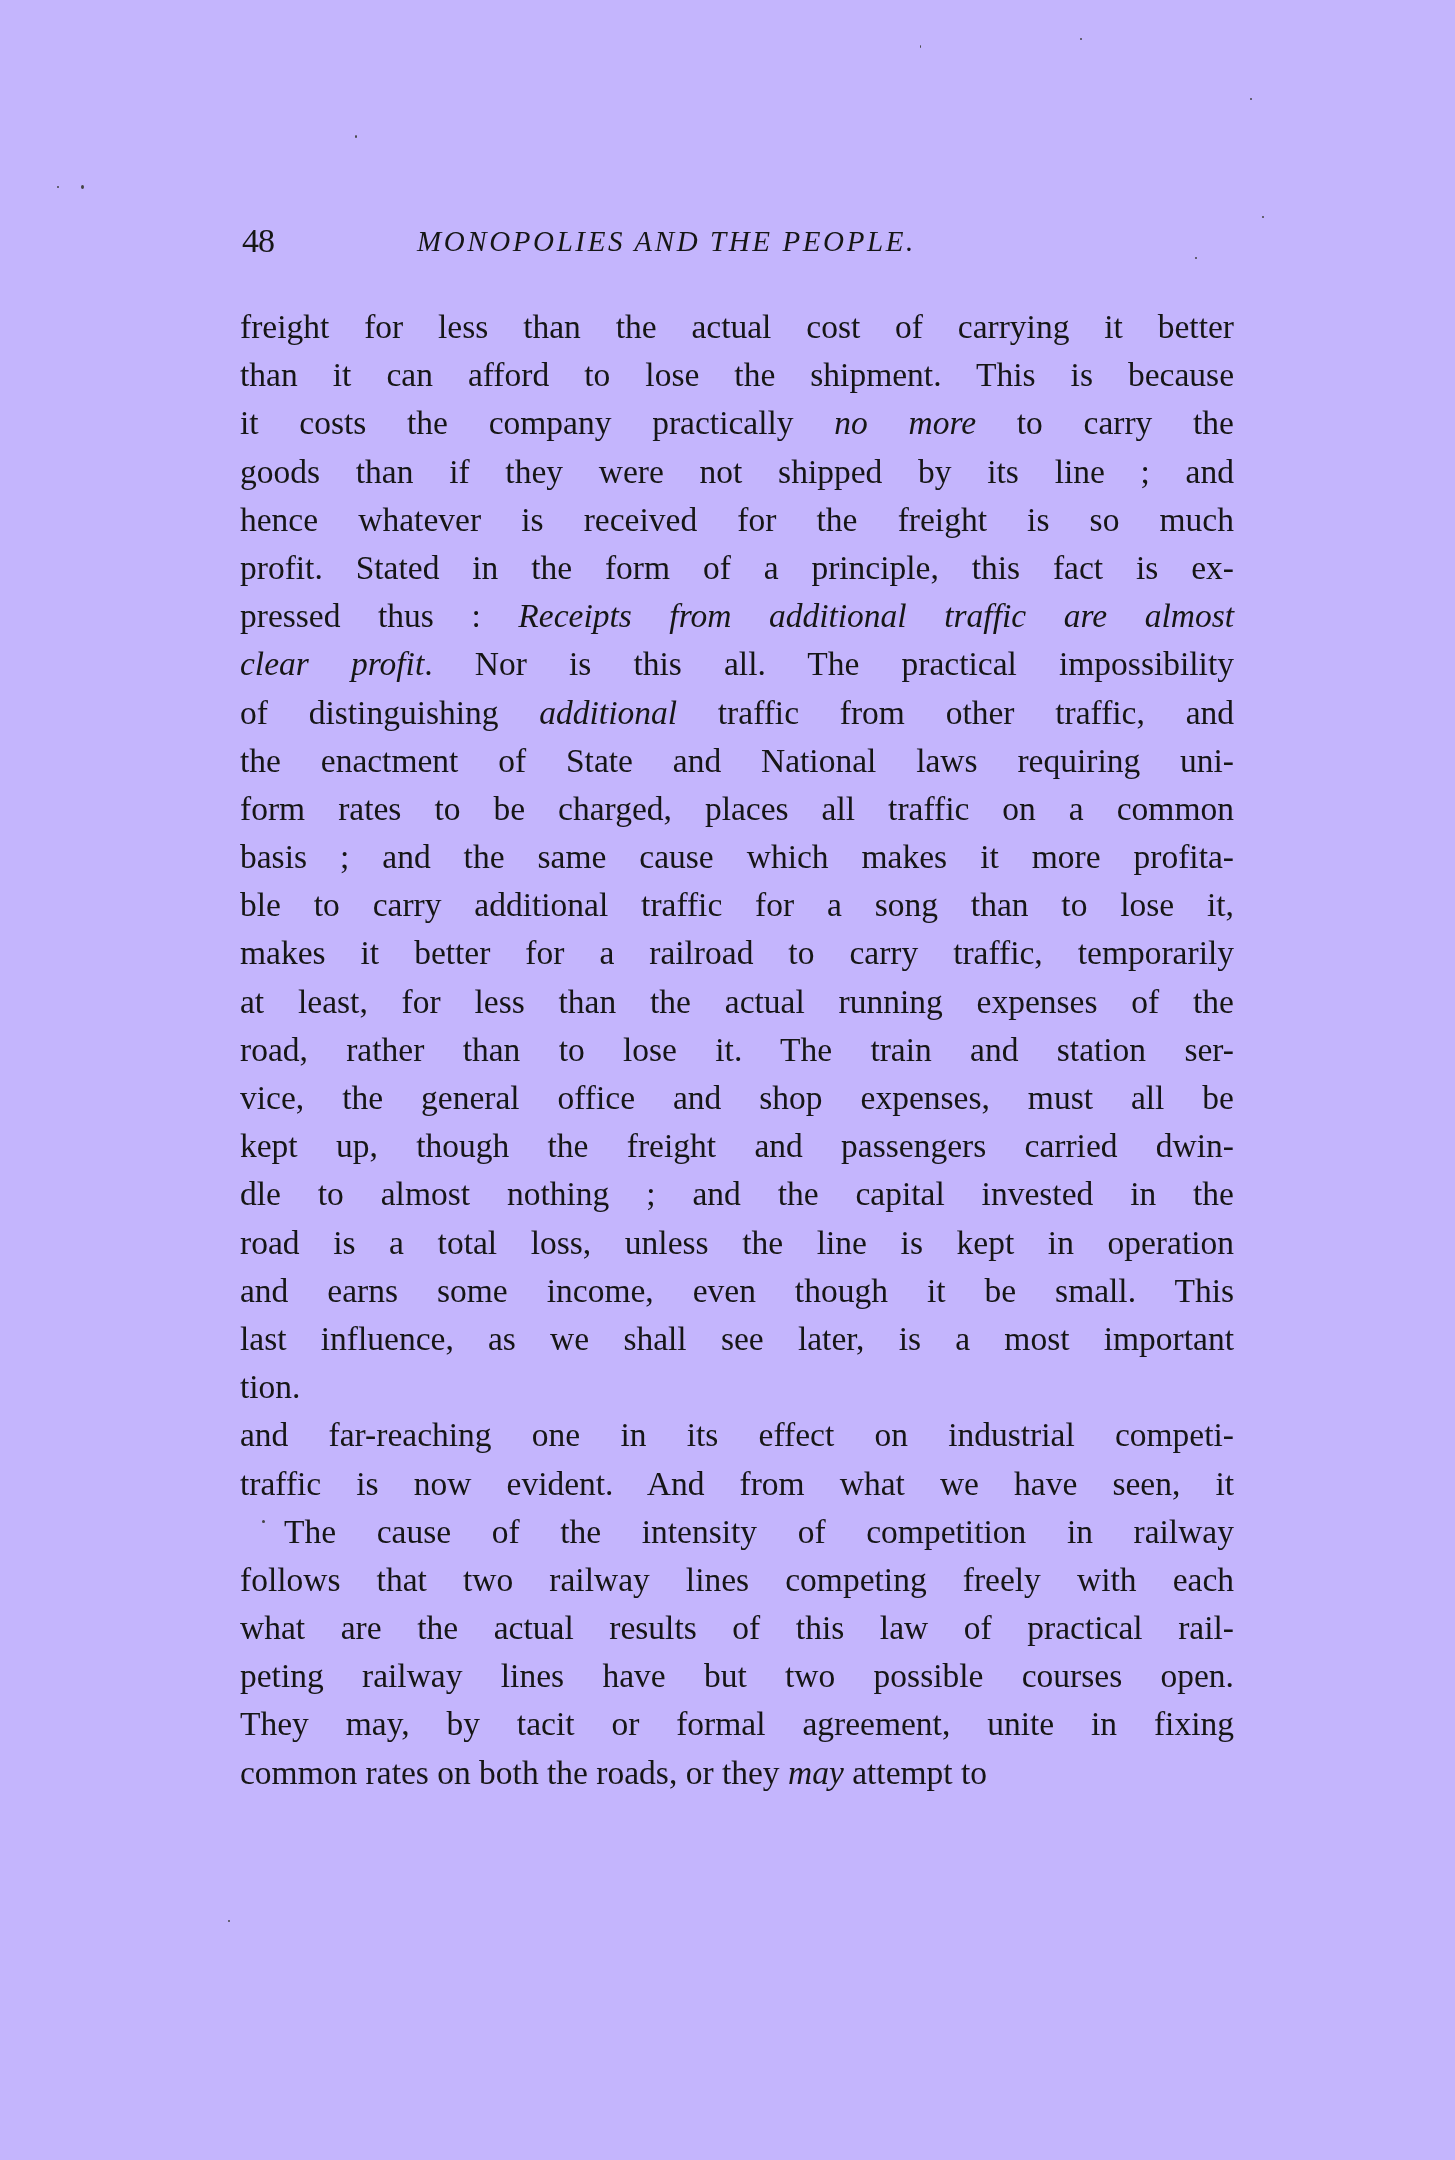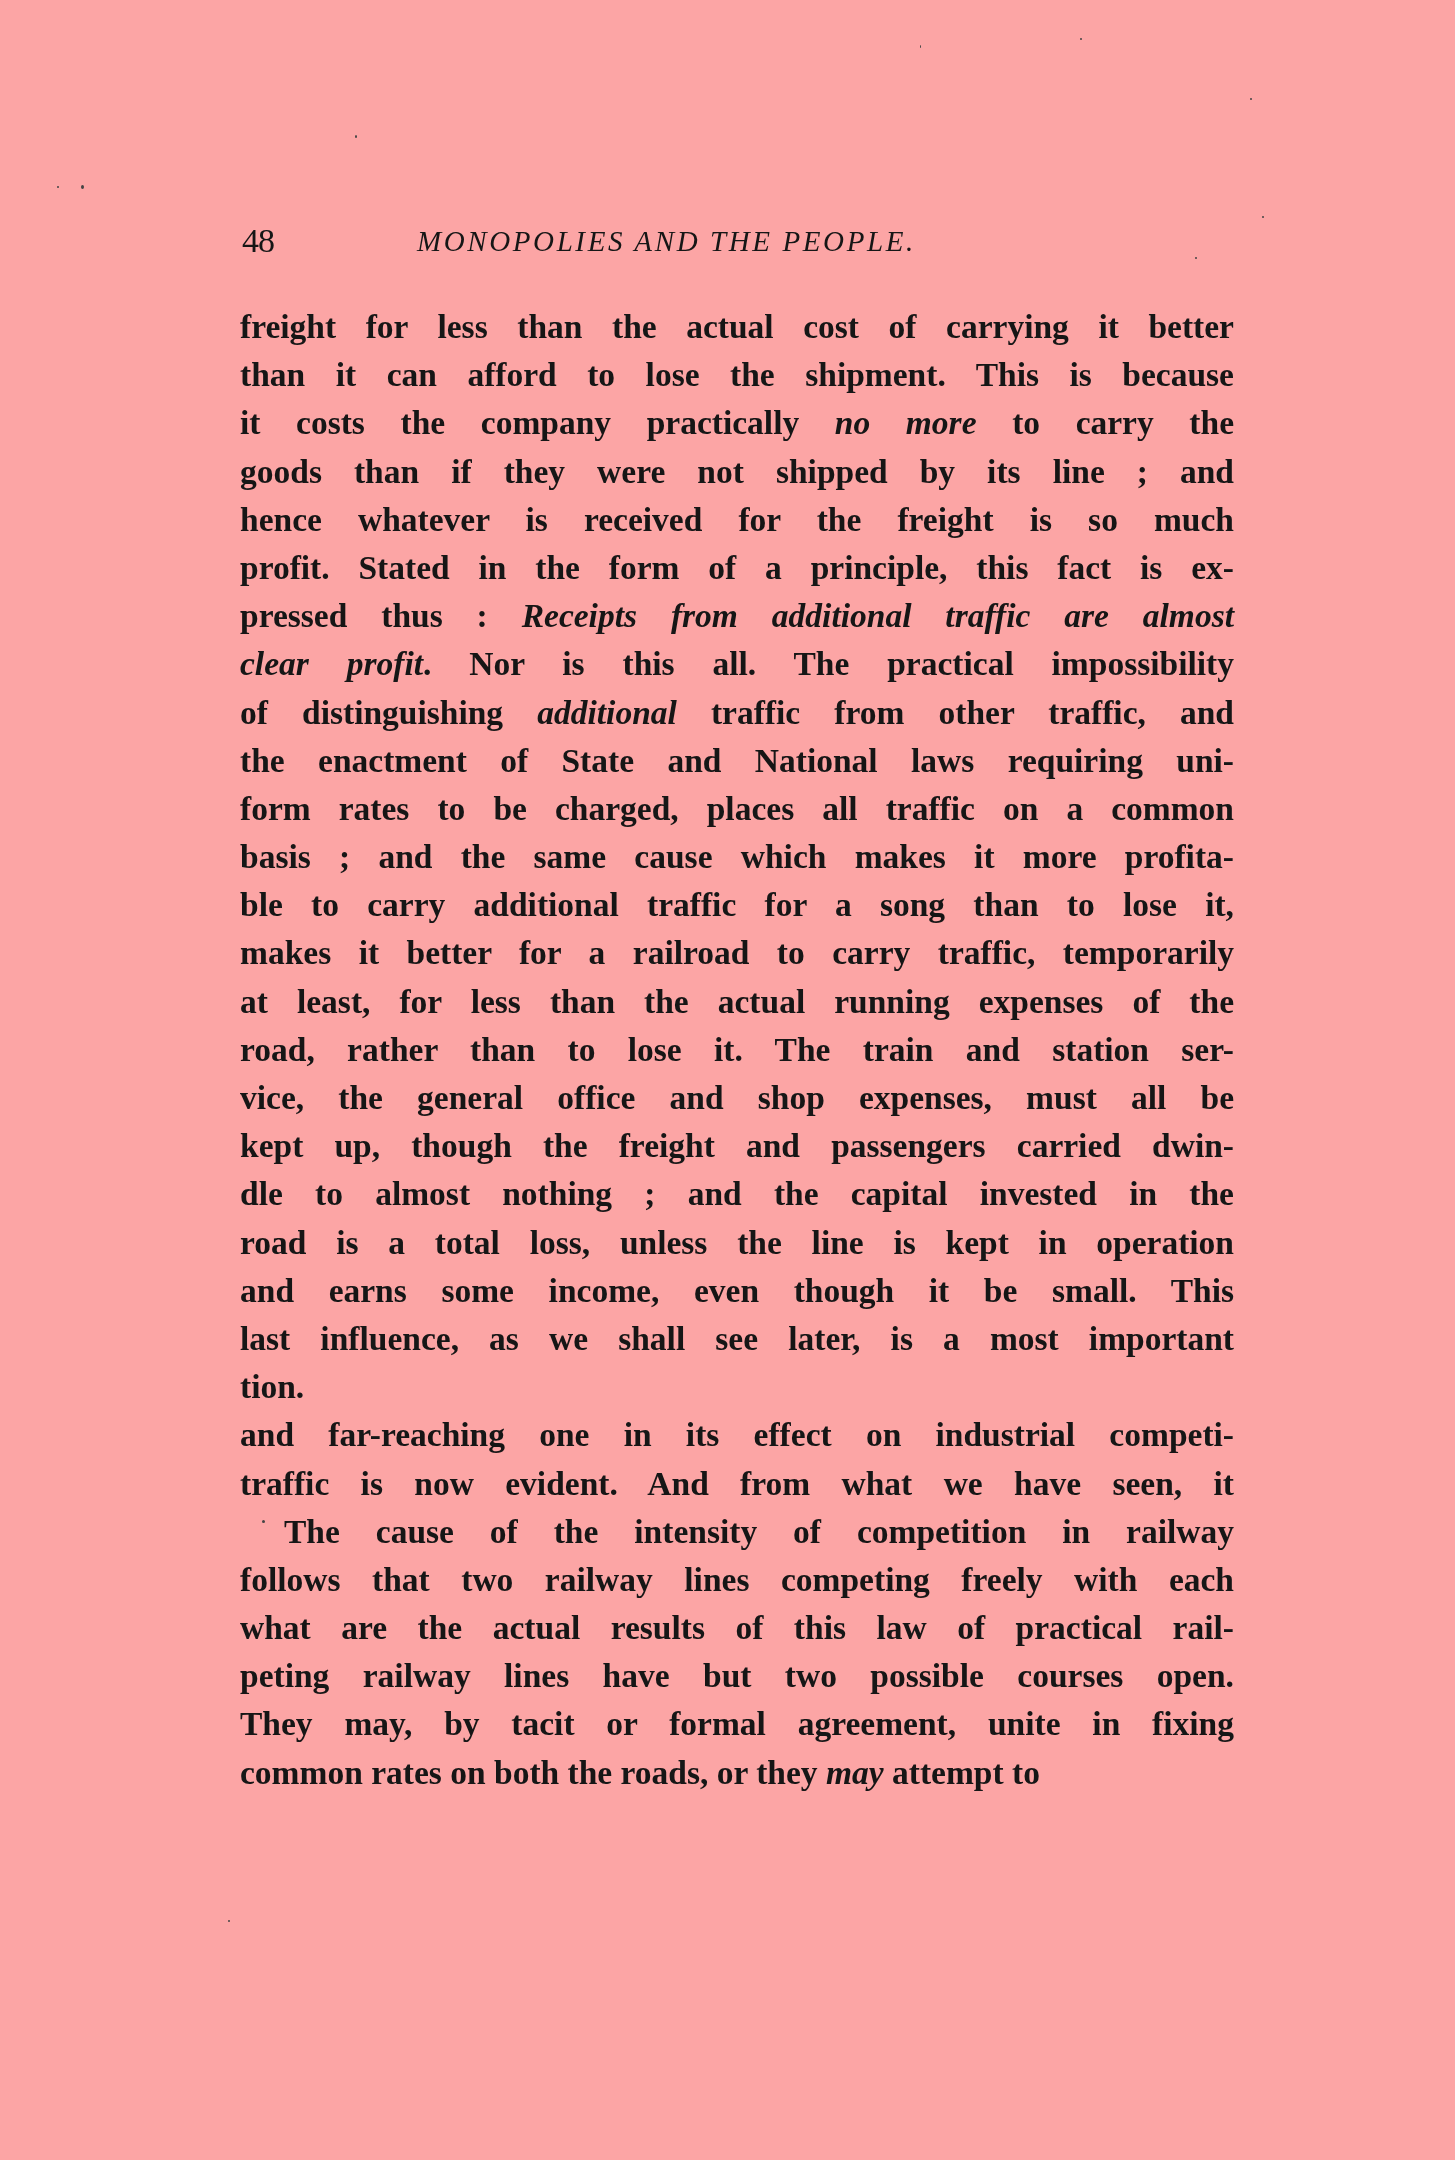--- a/index.html
+++ b/index.html
@@ -13,21 +13,21 @@
     position: relative;
     overflow: hidden;
     font-family: "Liberation Serif", "DejaVu Serif", serif;
     color: #161616;
   }
   .page {
     position: absolute;
     left: 0; top: 0;
     width: 1455px;
     height: 2160px;
-    background: #fca5a5;
+    background: #c4b5fd;
   }
   .running-head {
     position: absolute;
     left: 242px;
     top: 218px;
     width: 1000px;
     height: 46px;
     font-size: 34px;
     line-height: 46px;
     white-space: nowrap;
@@ -48,21 +48,20 @@
     letter-spacing: 2.6px;
   }
   .body-text {
     position: absolute;
     left: 240px;
     top: 303px;
     width: 994px;
     font-size: 33.5px;
     line-height: 48.2px;
     text-align: justify;
-    font-weight: bold;
   }
   .line {
     display: block;
     height: 48.2px;
     white-space: nowrap;
     text-align: justify;
     text-align-last: justify;
   }
   .line.last {
     text-align-last: left;

